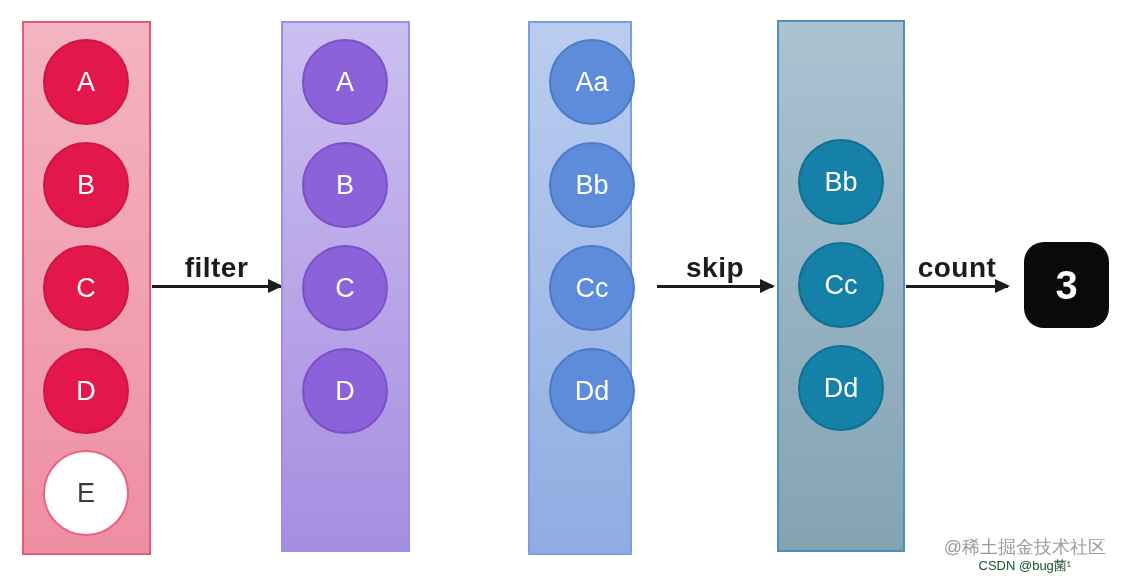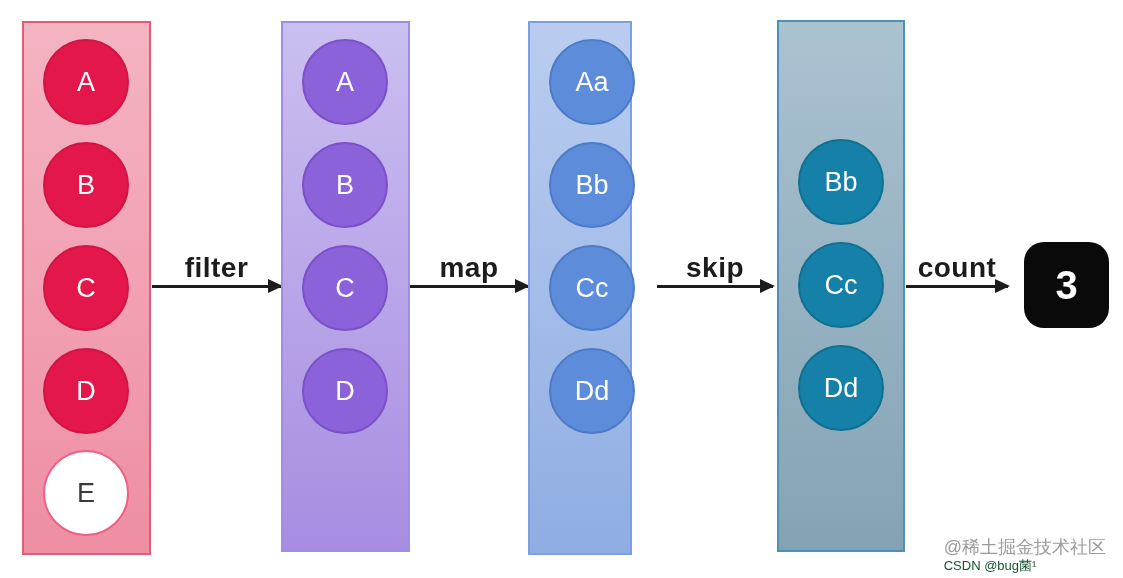--- a/index.html
+++ b/index.html
@@ -49,21 +49,21 @@
   .op-skip   { left:657px; width:116px; }
   .op-count  { left:906px; width:102px; }
   
   .result-box {
     position:absolute; left:1024px; top:242px; width:85px; height:86px;
     background:#0a0a0a; border-radius:20px;
     display:flex; align-items:center; justify-content:center;
     color:#ffffff; font-size:40px; font-weight:700;
   }
   
-  .watermark { position:absolute; right:17px; bottom:5px; text-align:left; }
+  .watermark { position:absolute; right:17px; bottom:5px; text-align:center; }
   .wm-line1 { display:block; font-size:18px; color:#9b9b9b; line-height:21px; }
   .wm-line2 { display:block; font-size:13px; color:#14532d; line-height:15px; }
 </style>
 </head>
 <body>
 
 <div class="stage">
 
   <div class="column col1">
     <div class="circle crimson c-row0">A</div>
@@ -78,24 +78,20 @@
     <div class="op-line"></div>
   </div>
 
   <div class="column col2">
     <div class="circle purple c-row0">A</div>
     <div class="circle purple c-row1">B</div>
     <div class="circle purple c-row2">C</div>
     <div class="circle purple c-row3">D</div>
   </div>
 
-  <div class="op op-map">
-    <span class="op-label">map</span>
-    <div class="op-line"></div>
-  </div>
 
   <div class="column col3">
     <div class="circle blue c-row0">Aa</div>
     <div class="circle blue c-row1">Bb</div>
     <div class="circle blue c-row2">Cc</div>
     <div class="circle blue c-row3">Dd</div>
   </div>
 
   <div class="op op-skip">
     <span class="op-label">skip</span>

